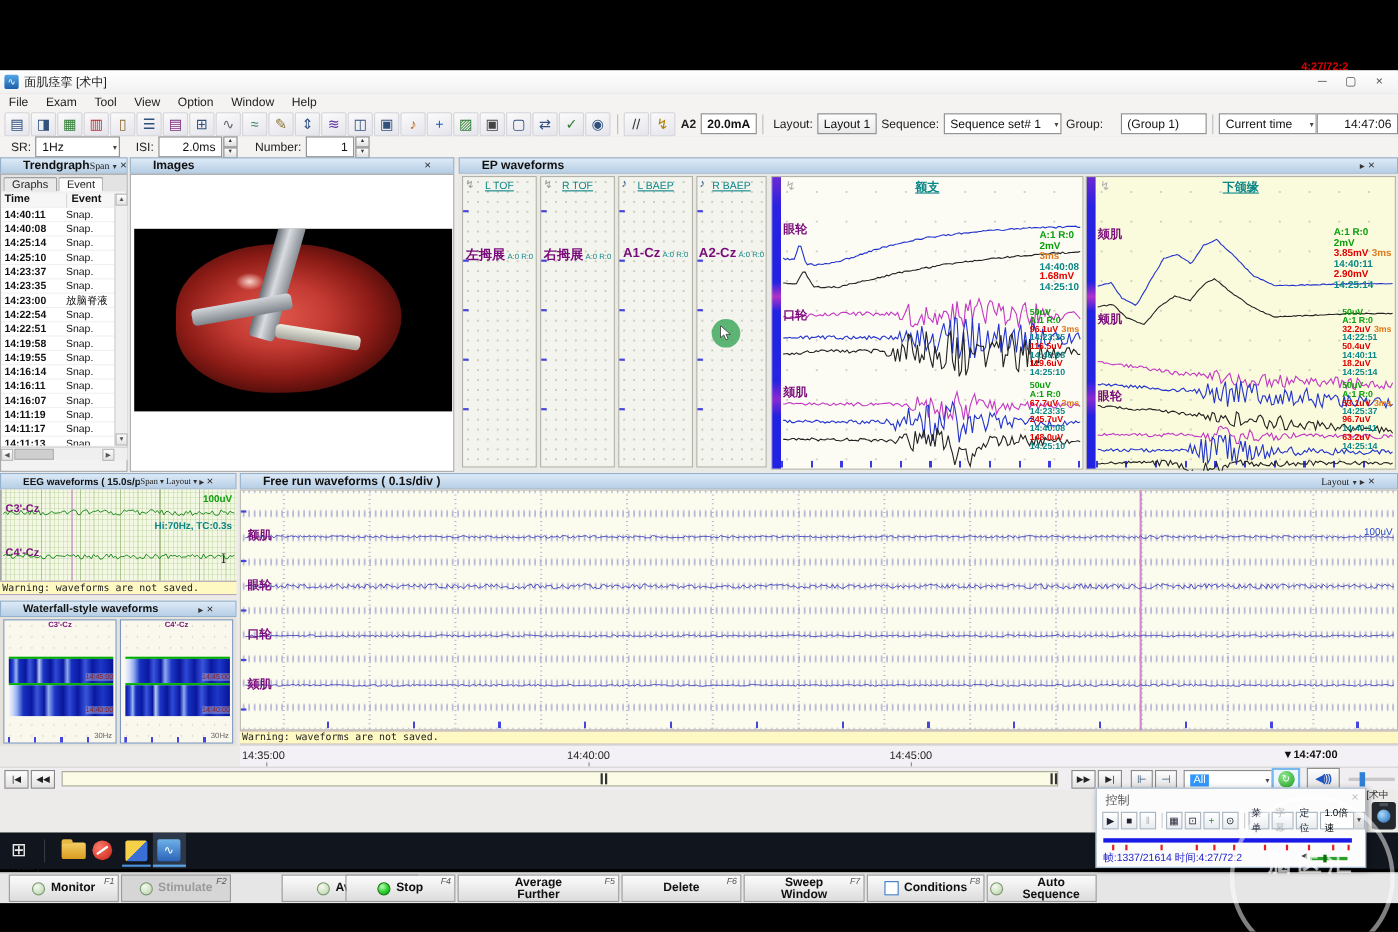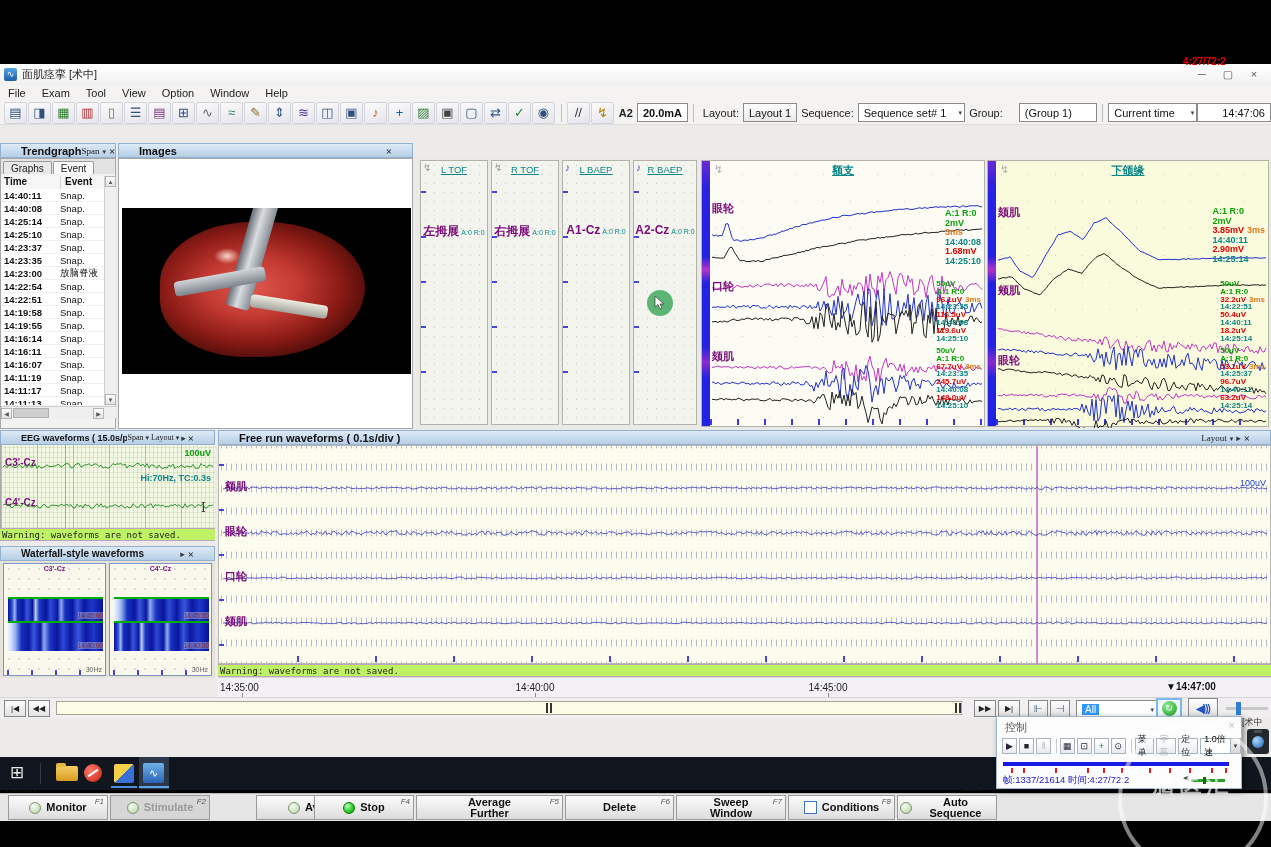--- a/index.html
+++ b/index.html
@@ -110,21 +110,21 @@
   #eeg-body{position:absolute;left:0;top:445px;width:215px;height:83px;background:#f3f8e4;border-left:1px solid #a8a8a8;box-sizing:border-box;
      background-image:
        repeating-linear-gradient(90deg,rgba(150,180,110,.28) 0 1px,rgba(0,0,0,0) 1px 4px),
        repeating-linear-gradient(0deg,rgba(150,180,110,.22) 0 1px,rgba(0,0,0,0) 1px 5px),
        repeating-linear-gradient(90deg,rgba(130,165,95,.5) 0 1px,rgba(0,0,0,0) 1px 36px);}
   .eeg-ch{position:absolute;left:4px;color:#7a0b7a;font-weight:bold;font-size:10px;}
   .eeg-scale{position:absolute;right:4px;top:3px;color:#0aa00a;font-size:9px;font-weight:bold;}
   .eeg-filter{position:absolute;right:4px;top:28px;color:#0b8686;font-size:9px;font-weight:bold;}
   .vline-pink{position:absolute;width:1px;background:#d08ad0;}
   .ibeam{position:absolute;left:200px;top:56px;font-family:"DejaVu Serif",serif;font-size:12px;color:#333;}
-  .warnbar{position:absolute;background:#bef264;border-top:1px solid #b9a6bb;border-bottom:1px solid #b9a6bb;
+  .warnbar{position:absolute;background:#fef9c3;border-top:1px solid #b9a6bb;border-bottom:1px solid #b9a6bb;
            font-family:"DejaVu Sans Mono",monospace;font-size:9px;color:#222;display:flex;align-items:center;padding-left:2px;box-sizing:border-box;}
   
   #wf-body{position:absolute;left:0;top:561px;width:215px;height:117px;background:#e5e2db;}
   .wf-frame{position:absolute;top:2px;width:103px;height:113px;border:1px solid #7a96c0;background:#faf8ec;box-sizing:border-box;
             background-image:radial-gradient(#cfcfc0 0.6px,rgba(0,0,0,0) 1px);background-size:10px 10px;}
   .wf-title{position:absolute;left:0;top:1px;width:100%;text-align:center;color:#7a0b7a;font-size:7px;font-weight:bold;}
   .wf-spec{position:absolute;left:4px;right:2px;top:33px;}
   .gline{height:2px;background:#00b000;}
   .spec1{height:22px;background:linear-gradient(90deg,#06139a 0%,#2a45d6 4%,#9db8f2 7%,#1630c0 10%,#0a18a0 16%,#3a55dd 20%,#0a18a0 26%,#b9cdf6 29%,#1d37c8 33%,#091698 40%,#2e49d8 45%,#0a18a0 52%,#8fabf0 56%,#1630c0 60%,#0a18a0 68%,#3a55dd 73%,#0a18a0 80%,#1d37c8 88%,#06139a 100%);}
   .spec2{height:28px;background:linear-gradient(90deg,#eef3ff 0%,#cdd9f8 4%,#8fabf0 8%,#1630c0 14%,#0a18a0 22%,#3a55dd 27%,#0a18a0 34%,#8fabf0 38%,#1d37c8 44%,#091698 52%,#2e49d8 58%,#0a18a0 66%,#3a55dd 74%,#0a18a0 82%,#1d37c8 90%,#06139a 100%);}
@@ -292,20 +292,39 @@
       <span class="tlabel">Group:</span>
       <span class="box" style="width:80px;margin-left:12px;">(Group 1)</span>
       <span class="tsep"></span>
       <span class="combo" style="width:96px;">
         <span>Current time</span>
         <span class="caret"></span>
       </span>
       <span class="box" style="width:74px;justify-content:flex-end;">14:47:06</span>
     </div>
 
+    <div id="toolbar2">
+      <span class="tlabel">SR:</span>
+      <span class="combo" style="width:68px;">
+        <span>1Hz</span>
+        <span class="caret"></span>
+      </span>
+      <span class="tlabel" style="margin-left:14px;">ISI:</span>
+      <span class="box" style="width:46px;justify-content:flex-end;">2.0ms</span>
+      <span class="spinv">
+          <b>▲</b>
+          <b>▼</b>
+        </span>
+      <span class="tlabel" style="margin-left:16px;">Number:</span>
+      <span class="box" style="width:32px;justify-content:flex-end;">1</span>
+      <span class="spinv">
+          <b>▲</b>
+          <b>▼</b>
+        </span>
+    </div>
 
     <div class="phead" style="left:0;top:79px;width:116px;">
       <span>Trendgraph</span>
       <span class="cluster">
         <span>Span</span>
         <span class="hcaret"></span>
         <span class="hx"></span>
       </span>
     </div>
     <div id="trend-body" style="top:94px;">
@@ -407,20 +426,27 @@
     <div id="images-body" style="top:94px;">
       <div id="photo">
         <div class="cavity"></div>
         <div class="inst1"></div>
         <div class="inst2"></div>
         <div class="inst3"></div>
         <div class="glint"></div>
       </div>
     </div>
 
+    <div class="phead" style="left:417px;top:79px;width:854px;">
+      <span>EP waveforms</span>
+      <span class="cluster">
+        <span class="harrow"></span>
+        <span class="hx"></span>
+      </span>
+    </div>
     <div id="ep-body" style="top:94px;">
 
       <div class="ep-plot" id="ep-mid" style="left:284px;width:284px;">
         <div class="stimbar"></div>
         <span class="pstim">↯</span>
         <div class="ptitle">额支</div>
         <div class="xticks"></div>
         <svg class="trace" id="svg-mid" width="284" height="267" style="left:0;top:0;">
             <path d="M10.0,73.5L12.0,75.1L14.0,74.0L16.0,75.3L18.0,74.4L20.0,74.8L22.0,69.2L24.0,62.7L26.0,62.9L28.0,69.6L30.0,76.5L32.0,79.7L34.0,78.9L36.0,78.9L38.0,80.3L40.0,80.0L42.0,79.1L44.0,79.2L46.0,79.4L48.0,78.5L50.0,78.7L52.0,78.8L54.0,77.7L56.0,77.6L58.0,77.0L60.0,77.0L62.0,76.6L64.0,75.5L66.0,74.4L68.0,73.8L70.0,74.3L72.0,73.1L74.0,73.3L76.0,72.0L78.0,71.5L80.0,70.0L82.0,70.2L84.0,69.1L86.0,68.9L88.0,67.3L90.0,67.7L92.0,66.0L94.0,65.7L96.0,65.7L98.0,65.1L100.0,63.6L102.0,63.4L104.0,63.7L106.0,62.5L108.0,61.8L110.0,62.1L112.0,61.0L114.0,60.8L116.0,60.3L118.0,59.8L120.0,59.0L122.0,59.2L124.0,58.8L126.0,58.2L128.0,58.0L130.0,56.5L132.0,56.4L134.0,56.6L136.0,56.6L138.0,55.7L140.0,54.6L142.0,54.2L144.0,54.4L146.0,54.5L148.0,54.8L150.0,54.0L152.0,53.6L154.0,52.9L156.0,52.4L158.0,53.2L160.0,52.1L162.0,53.1L164.0,52.6L166.0,51.7L168.0,51.2L170.0,50.6L172.0,51.8L174.0,50.8L176.0,50.7L178.0,50.9L180.0,50.5L182.0,50.2L184.0,50.0L186.0,50.0L188.0,49.4L190.0,49.4L192.0,48.6L194.0,49.0L196.0,48.4L198.0,48.2L200.0,48.3L202.0,48.3L204.0,47.6L206.0,47.8L208.0,48.3L210.0,48.5L212.0,48.1L214.0,47.7L216.0,47.1L218.0,46.8L220.0,47.5L222.0,46.7L224.0,46.9L226.0,47.4L228.0,46.3L230.0,46.5L232.0,46.2L234.0,45.6L236.0,46.5L238.0,45.8L240.0,45.9L242.0,46.1L244.0,46.3L246.0,45.2L248.0,46.1L250.0,45.6L252.0,45.2L254.0,45.3L256.0,45.7L258.0,46.4L260.0,44.9L262.0,45.0L264.0,46.0L266.0,45.3L268.0,44.8L270.0,44.8L272.0,44.8L274.0,44.8L276.0,44.6L278.0,45.7L280.0,45.7" fill="none" stroke="#2233cc" stroke-width="1"></path>
             <path d="M10.0,96.3L12.0,96.3L14.0,97.0L16.0,96.8L18.0,97.1L20.0,97.1L22.0,97.0L24.0,93.1L26.0,89.5L28.0,86.3L30.0,86.4L32.0,90.7L34.0,93.6L36.0,96.9L38.0,99.8L40.0,99.7L42.0,99.4L44.0,100.6L46.0,100.5L48.0,100.5L50.0,99.9L52.0,99.7L54.0,100.5L56.0,99.4L58.0,100.4L60.0,100.6L62.0,100.0L64.0,98.5L66.0,98.4L68.0,98.3L70.0,97.0L72.0,96.9L74.0,96.7L76.0,96.6L78.0,95.5L80.0,95.4L82.0,94.2L84.0,94.5L86.0,94.0L88.0,93.7L90.0,93.3L92.0,93.0L94.0,92.5L96.0,91.2L98.0,91.6L100.0,90.6L102.0,90.8L104.0,89.2L106.0,89.8L108.0,88.5L110.0,87.7L112.0,87.9L114.0,86.7L116.0,86.4L118.0,87.1L120.0,85.6L122.0,85.4L124.0,85.5L126.0,85.3L128.0,84.7L130.0,84.7L132.0,84.1L134.0,83.7L136.0,82.6L138.0,82.5L140.0,81.9L142.0,82.7L144.0,82.5L146.0,81.1L148.0,81.5L150.0,80.4L152.0,80.3L154.0,79.5L156.0,79.0L158.0,78.9L160.0,78.8L162.0,78.8L164.0,79.2L166.0,78.2L168.0,77.9L170.0,77.6L172.0,77.7L174.0,77.2L176.0,76.4L178.0,77.2L180.0,76.5L182.0,76.8L184.0,75.7L186.0,76.1L188.0,75.7L190.0,75.8L192.0,75.3L194.0,74.9L196.0,74.6L198.0,74.1L200.0,73.5L202.0,73.7L204.0,73.8L206.0,73.2L208.0,73.9L210.0,73.5L212.0,73.0L214.0,72.1L216.0,73.2L218.0,72.5L220.0,72.3L222.0,71.5L224.0,71.3L226.0,72.2L228.0,71.8L230.0,71.4L232.0,71.6L234.0,71.3L236.0,71.4L238.0,70.5L240.0,70.1L242.0,70.4L244.0,69.7L246.0,70.7L248.0,69.7L250.0,70.1L252.0,69.7L254.0,68.9L256.0,68.7L258.0,69.2L260.0,68.9L262.0,69.5L264.0,68.2L266.0,69.4L268.0,69.2L270.0,68.7L272.0,68.6L274.0,68.4L276.0,68.2L278.0,68.2L280.0,67.7" fill="none" stroke="#222222" stroke-width="1"></path>

